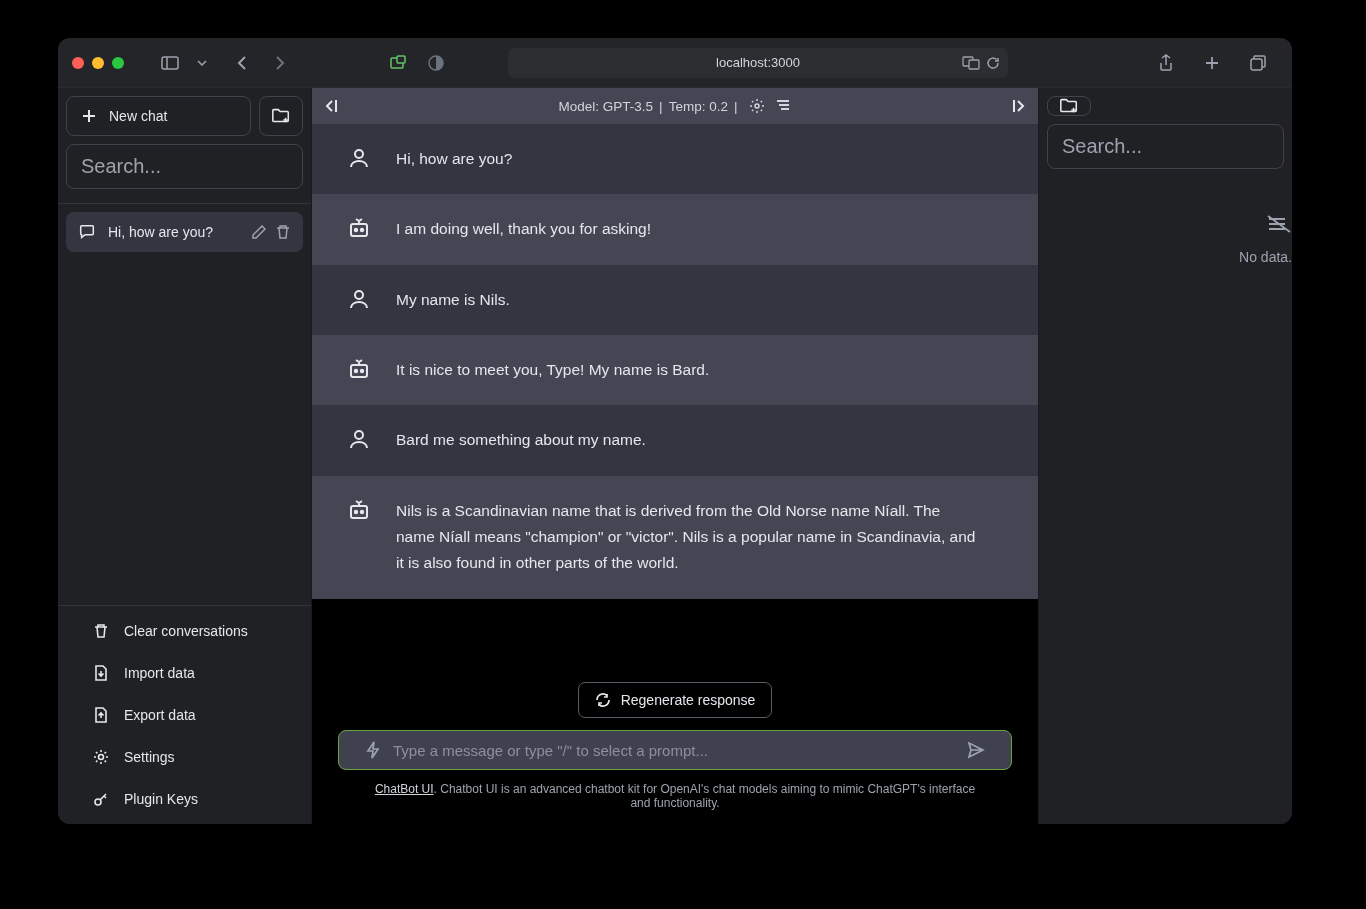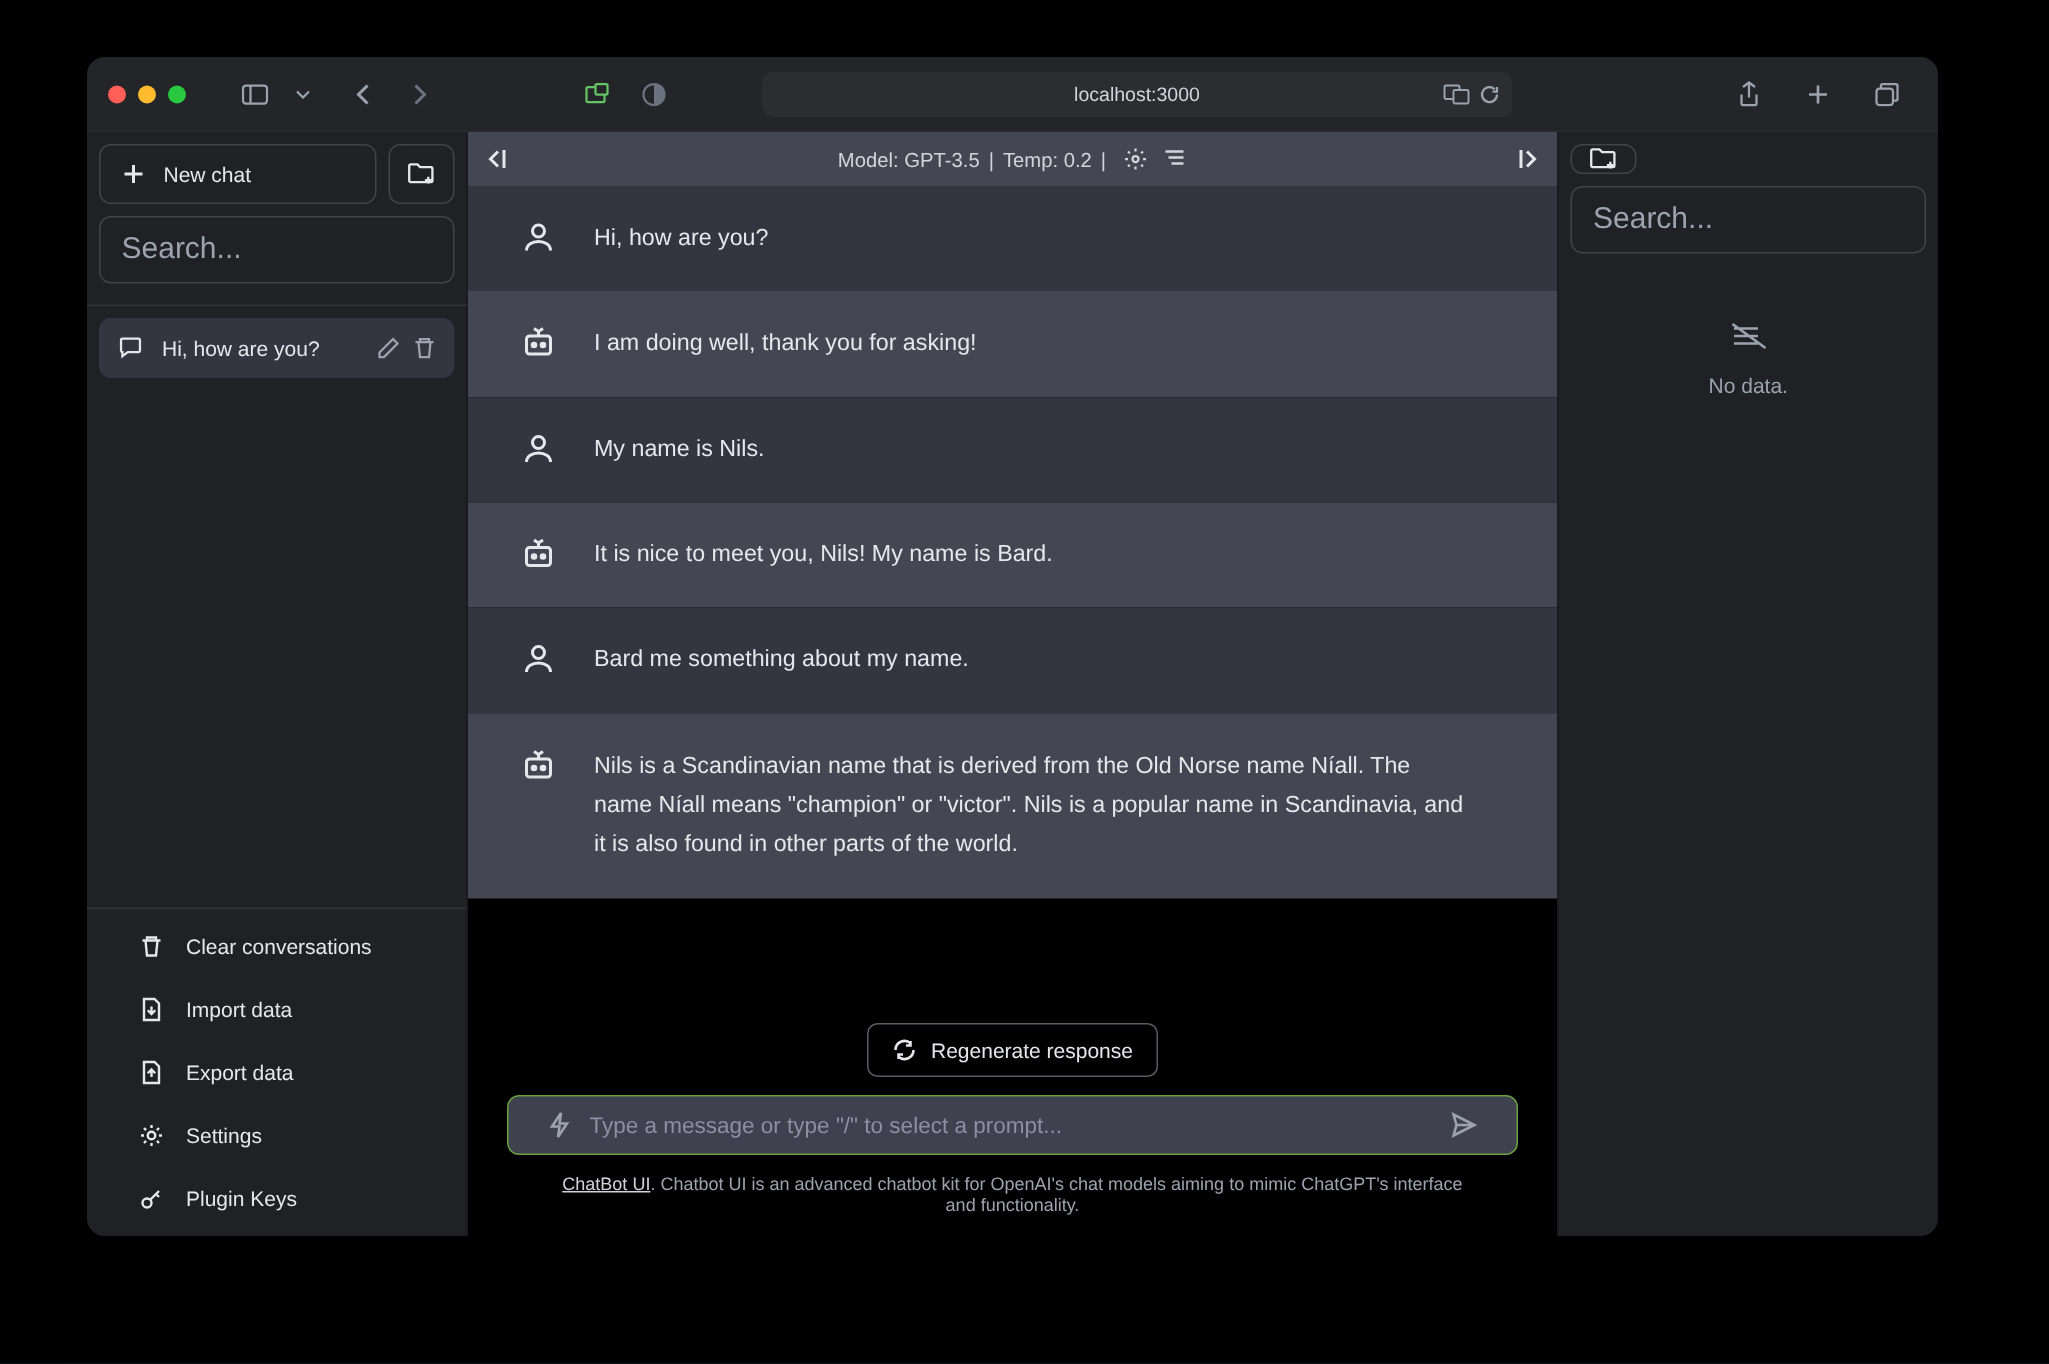--- a/index.html
+++ b/index.html
@@ -210,21 +210,21 @@
     .sidebar-right {
       width: 254px;
       background: #202124;
       display:flex;
       flex-direction:column;
       border-left: 1px solid rgba(0,0,0,0.2);
     }
     .no-data {
       display:flex;
       flex-direction:column;
-      align-items:center;
+      align-items:flex-end;
       gap:14px;
       padding: 36px 0;
       color:#9ca3af;
       font-size:14px;
     }
     svg { display:block; }
   </style>
 </head>
 <body>
 
@@ -452,21 +452,21 @@
         </div>
         <div class="msg assistant">
           <div class="avatar">
             <svg width="24" height="24" viewBox="0 0 24 24" fill="none" stroke="#e5e7eb" stroke-width="2">
                 <rect x="4" y="8" width="16" height="12" rx="2"></rect>
                 <circle cx="9" cy="14" r="1.2" fill="#e5e7eb"></circle>
                 <circle cx="15" cy="14" r="1.2" fill="#e5e7eb"></circle>
                 <path d="M12 8V5M9 3l3 2 3-2"></path>
               </svg>
           </div>
-          <div class="content">It is nice to meet you, Nils! My name is Bard.</div>
+          <div class="content">It is nice to meet you, Type! My name is Bard.</div>
         </div>
         <div class="msg user">
           <div class="avatar">
             <svg width="24" height="24" viewBox="0 0 24 24" fill="none" stroke="#e5e7eb" stroke-width="2">
                 <circle cx="12" cy="8" r="4"></circle>
                 <path d="M4 21c0-4 4-6 8-6s8 2 8 6"></path>
               </svg>
           </div>
           <div class="content">Bard me something about my name.</div>
         </div>

